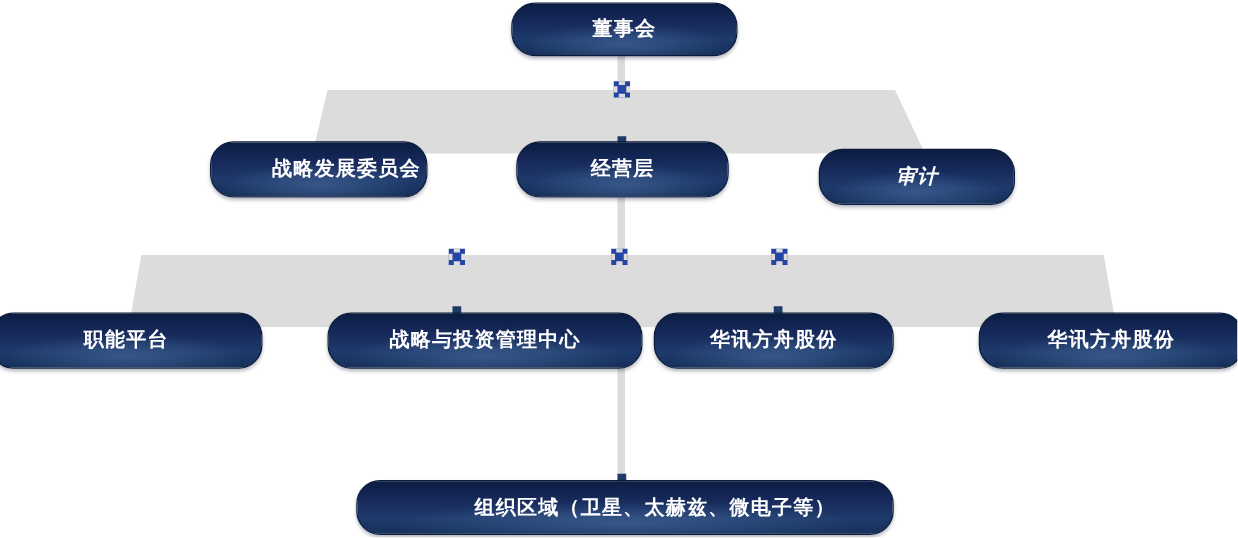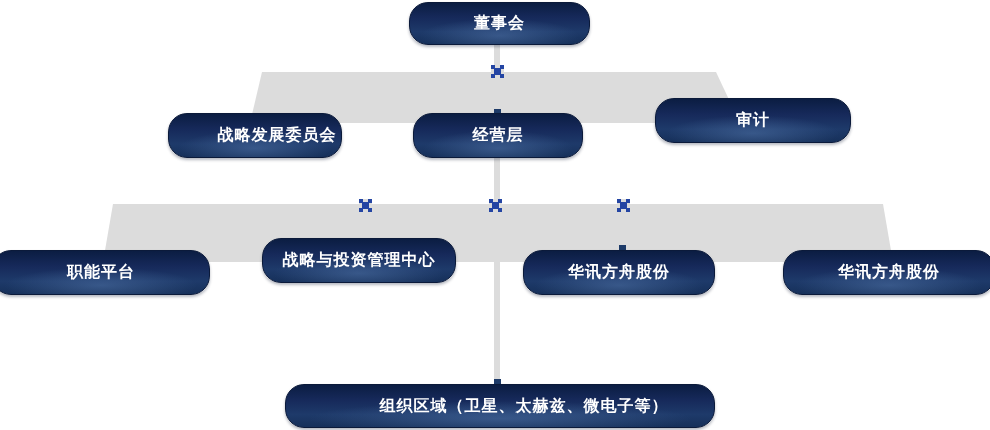--- a/index.html
+++ b/index.html
@@ -49,23 +49,23 @@
       radial-gradient(ellipse 62% 58% at 50% 80%, rgba(84,120,173,0.50), rgba(84,120,173,0) 72%),
       linear-gradient(180deg,#0b1d42 0%,#16295a 35%,#1e3a6a 70%,#16305a 100%);
     border:1px solid #0b1a3a;
     box-shadow:0 2px 3px rgba(10,20,45,0.30);
     box-sizing:border-box;
     white-space:nowrap;
   }
   .node-board{left:409px;top:2px;width:181px;height:43px;}
   .node-committee{left:168px;top:113px;width:174px;padding-left:44px;}
   .node-mgmt{left:413px;top:113px;width:170px;}
-  .node-audit{left:655px;top:98px;width:196px;}
+  .node-audit{left:655px;top:119px;width:157px;font-style:italic;}
   .node-platform{left:-8px;top:250px;width:218px;}
-  .node-strat{left:262px;top:238px;width:194px;}
+  .node-strat{left:262px;top:250px;width:252px;}
   .node-huaxun{left:523px;top:250px;width:192px;}
   .node-ops{left:783px;top:250px;width:212px;}
   .node-region{left:285px;top:384px;width:430px;height:44px;padding-left:48px;}
 </style>
 </head>
 <body>
 
 <div class="stage">
 
   <div class="band band2"></div>

